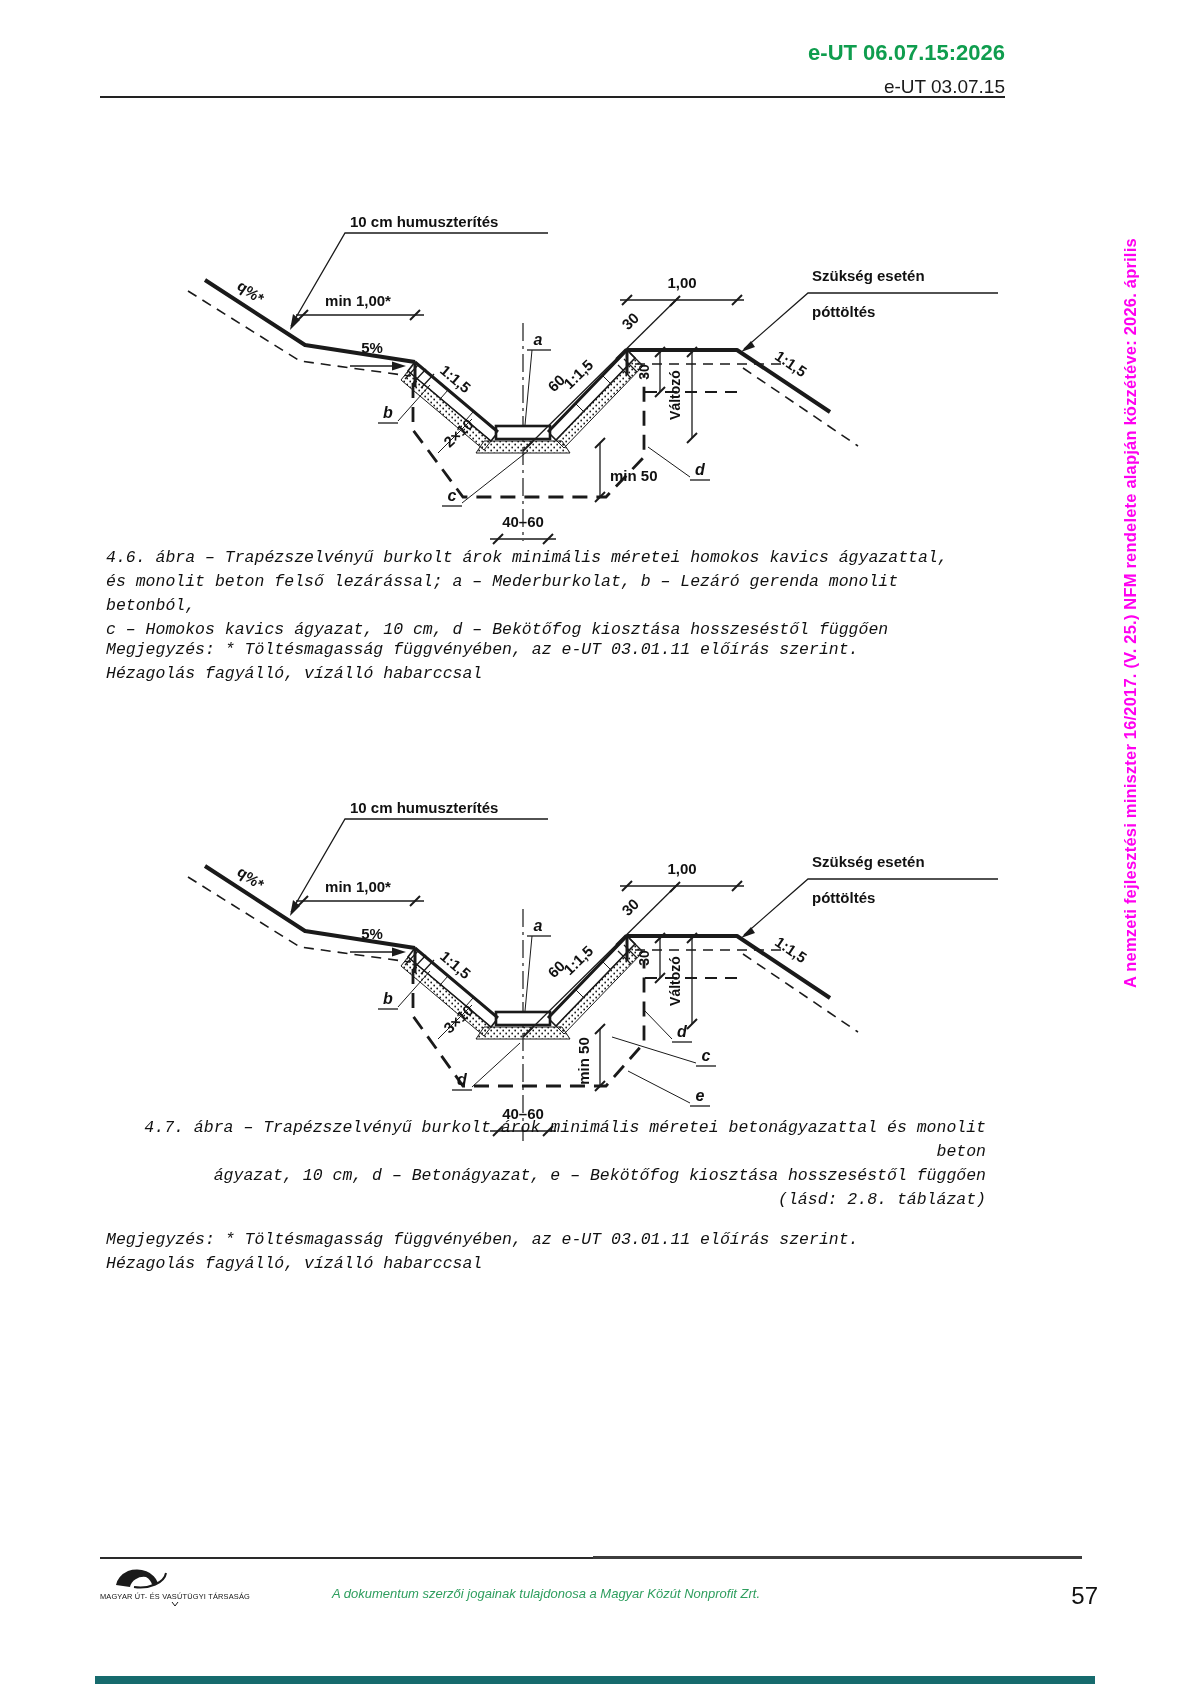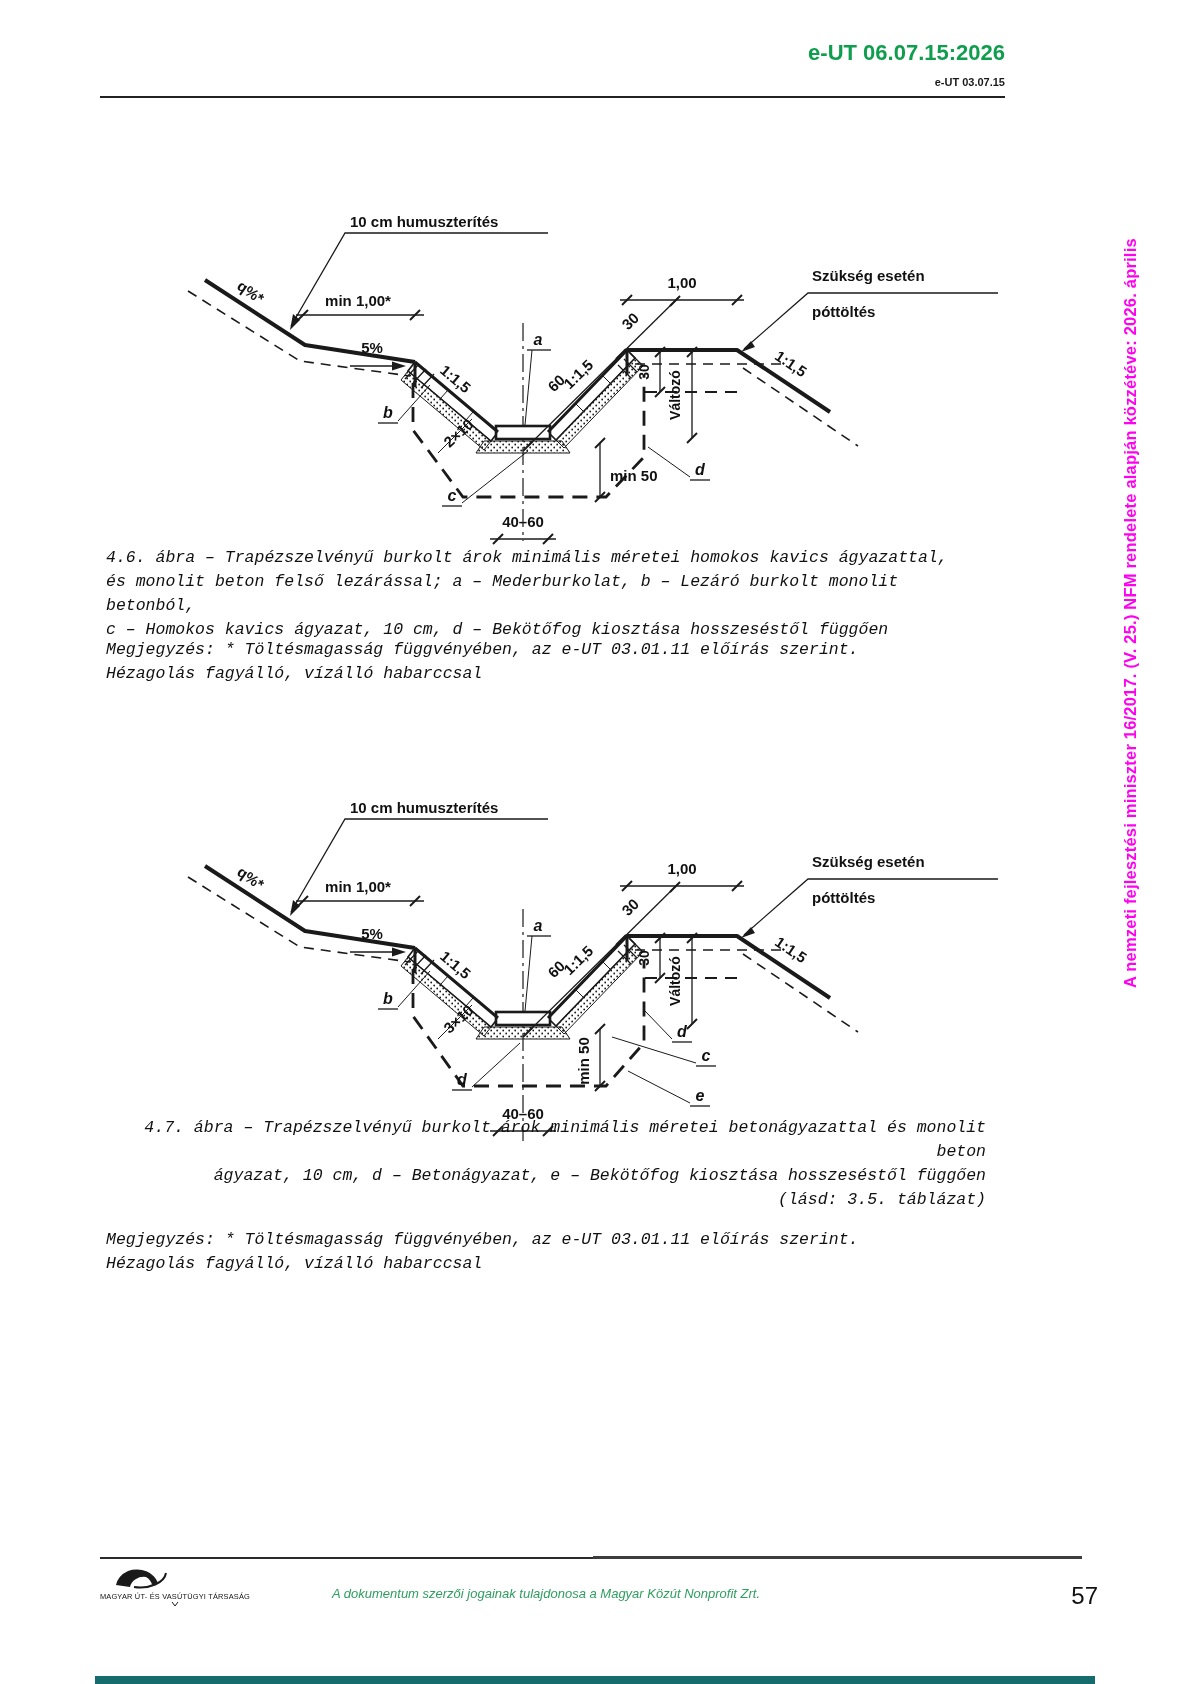--- a/index.html
+++ b/index.html
@@ -1,21 +1,21 @@
 <!DOCTYPE html>
 <html><head>
 <meta charset="utf-8">
 <style>
   html,body{margin:0;padding:0;}
   body{
     width:1190px;height:1684px;position:relative;background:#ffffff;
     font-family:"Liberation Sans",sans-serif;color:#111;overflow:hidden;
   }
   .hdr-code{position:absolute;top:40px;right:185px;font-size:22px;font-weight:bold;color:#0f9d4e;}
-  .hdr-sub{position:absolute;top:76px;right:185px;font-size:11px;color:#1a1a1a;font-weight:bold;}
+  .hdr-sub{position:absolute;top:76px;right:185px;font-size:19px;color:#1a1a1a;}
   .hdr-rule{position:absolute;top:96px;left:100px;width:905px;height:2px;background:#222;}
   .side-note{
     position:absolute;left:1121px;top:988px;width:848px;white-space:nowrap;
     transform:rotate(-90deg);transform-origin:top left;
     font-size:16.5px;font-weight:bold;color:#ff00f0;letter-spacing:.2px;
   }
   .fig{position:absolute;left:100px;}
   #fig1{top:185px;}
   #fig2{top:755px;}
   .caption{position:absolute;left:106px;width:880px;font-style:italic;font-size:16.5px;line-height:24px;color:#101010;font-family:Liberation Mono, monospace;}
@@ -202,21 +202,21 @@
 
   <g>
     <text class="t-lbl" x="600" y="290" text-anchor="middle">d</text>
     <line class="s-thin" x1="590" y1="295" x2="610" y2="295"></line>
     <line class="s-hair" x1="590" y1="292" x2="548" y2="262"></line>
   </g>
 </svg>
 
 <div id="caption1" class="caption">
   <div>4.6. ábra – Trapézszelvényű burkolt árok minimális méretei homokos kavics ágyazattal,</div>
-  <div>és monolit beton felső lezárással; a – Mederburkolat, b – Lezáró burkolt monolit betonból,</div>
+  <div>és monolit beton felső lezárással; a – Mederburkolat, b – Lezáró gerenda monolit betonból,</div>
   <div>c – Homokos kavics ágyazat, 10 cm, d – Bekötőfog kiosztása hosszeséstől függően</div>
 </div>
 <div id="note1" class="caption">
   <div>Megjegyzés: * Töltésmagasság függvényében, az e-UT 03.01.11 előírás szerint.</div>
   <div>Hézagolás fagyálló, vízálló habarccsal</div>
 </div>
 
 <svg id="fig2" class="fig" width="900" height="400" viewBox="0 0 900 400">
   <g transform="translate(0,16)">
 
@@ -370,21 +370,21 @@
       <text class="t-lbl" x="600" y="330" text-anchor="middle">e</text>
       <line class="s-thin" x1="590" y1="335" x2="610" y2="335"></line>
       <line class="s-hair" x1="590" y1="332" x2="528" y2="300"></line>
     </g>
   </g>
 </svg>
 
 <div id="caption2" class="caption">
   <div>4.7. ábra – Trapézszelvényű burkolt árok minimális méretei betonágyazattal és monolit beton</div>
   <div>ágyazat, 10 cm, d – Betonágyazat, e – Bekötőfog kiosztása hosszeséstől függően</div>
-  <div>(lásd: 3.5. táblázat)</div>
+  <div>(lásd: 2.8. táblázat)</div>
 </div>
 <div id="note2" class="caption">
   <div>Megjegyzés: * Töltésmagasság függvényében, az e-UT 03.01.11 előírás szerint.</div>
   <div>Hézagolás fagyálló, vízálló habarccsal</div>
 </div>
 
 <div class="ft-rule-l"></div>
 <div class="ft-rule-r"></div>
 
 <svg class="ft-logo" width="160" height="46" viewBox="0 0 160 46">

